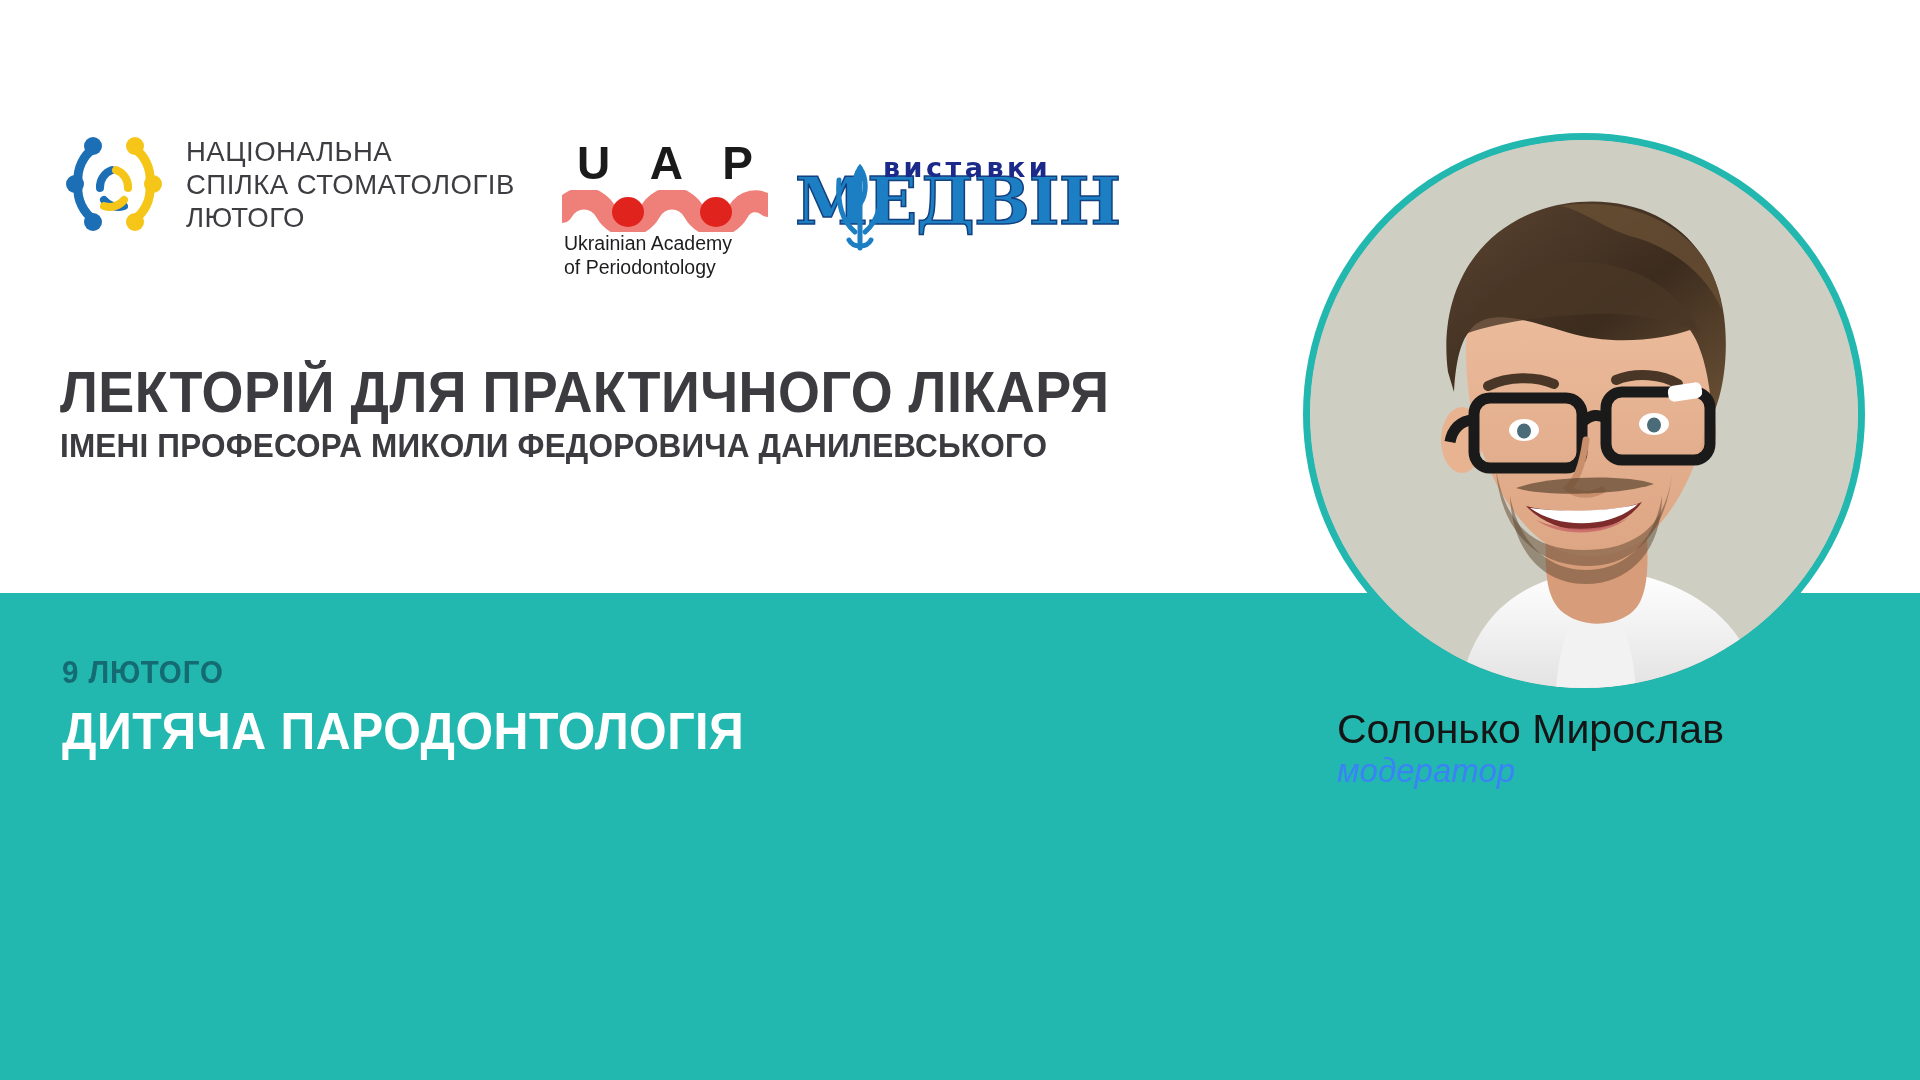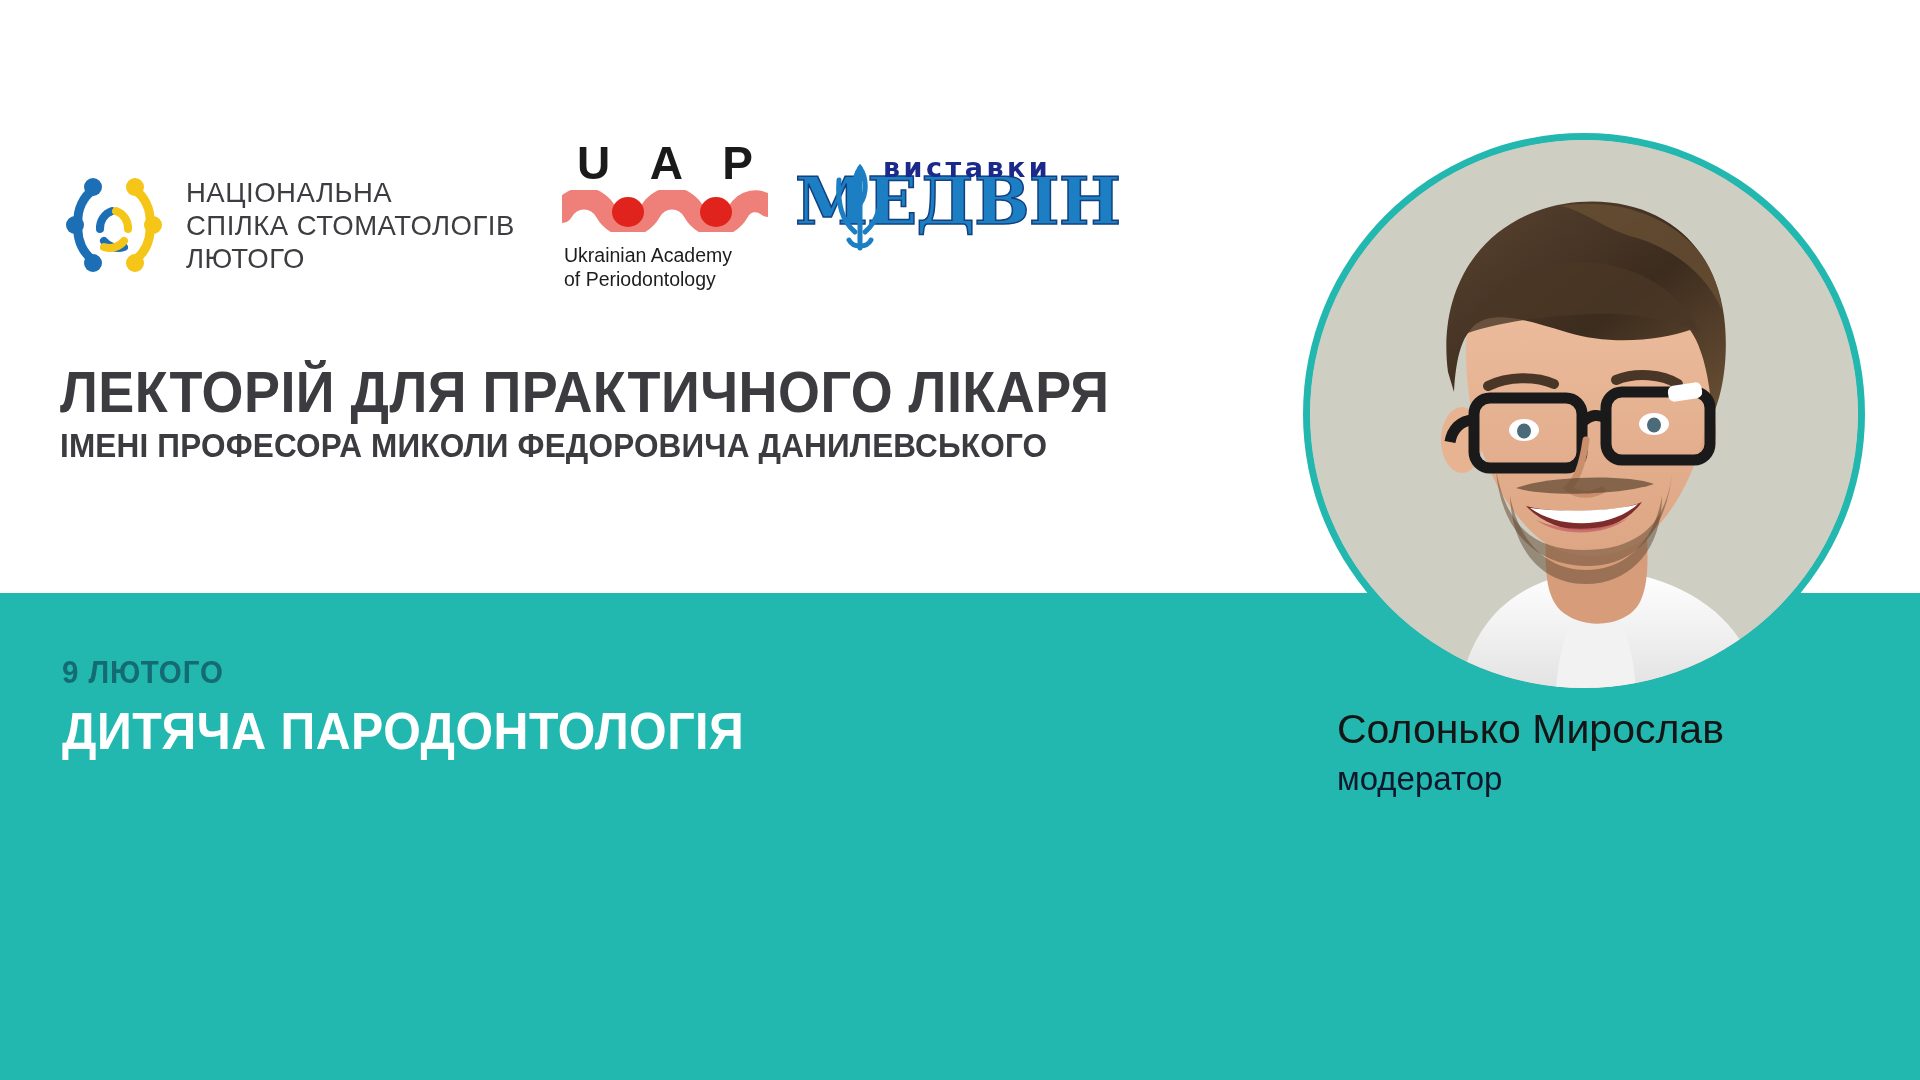--- a/index.html
+++ b/index.html
@@ -14,32 +14,32 @@
   
   .teal-band{
     position:absolute;left:0;top:593px;width:1920px;height:487px;
     background:#22b8b0;
   }
 
   
   .logo-row{position:absolute;left:0;top:0;width:1300px;height:330px;}
 
   
-  .logo-nssu{position:absolute;left:60px;top:130px;display:flex;align-items:center;margin-top:41px;}
+  .logo-nssu{position:absolute;left:60px;top:130px;display:flex;align-items:center;}
   .nssu-mark{position:relative;width:108px;height:108px;flex:0 0 108px;}
   .nssu-text{margin-left:18px;color:#3c3c41;font-size:27.5px;line-height:33px;
              font-weight:400;letter-spacing:.5px;white-space:nowrap;}
   .nssu-text div{font-family:"Liberation Sans",sans-serif;}
 
   
   .logo-uap{position:absolute;left:560px;top:140px;width:210px;}
   .uap-letters{display:flex;justify-content:space-between;width:176px;margin:0 auto;
                font-size:46px;font-weight:700;color:#1a1a1a;letter-spacing:0px;line-height:46px;}
   .uap-wave{position:relative;width:206px;height:42px;margin:4px auto 0;}
-  .uap-sub{margin-top:12px;text-align:left;color:#1d1d1f;font-size:19.5px;line-height:23.5px;
+  .uap-sub{text-align:left;color:#1d1d1f;font-size:19.5px;line-height:23.5px;
            font-weight:400;padding-left:4px;}
 
   
   .logo-medvin{position:absolute;left:795px;top:150px;width:235px;height:110px;}
   .medvin-vystavky{position:absolute;left:88px;top:2px;font-size:27px;font-weight:700;
      color:#1b2a8a;letter-spacing:3.5px;font-family:"DejaVu Sans",sans-serif;}
   .medvin-word{position:absolute;left:0;top:18px;font-size:66px;font-weight:700;
      color:#1c7fc4;letter-spacing:-1px;line-height:66px;
      font-family:"DejaVu Serif","Liberation Serif",serif;
      -webkit-text-stroke:1.5px #13407f;}
@@ -75,21 +75,21 @@
     position:absolute;inset:0;border-radius:50%;
     background:#cfcec2;
     box-shadow:0 0 0 7px #22b8b0;
     overflow:hidden;
   }
   .portrait-face{position:absolute;left:0;top:0;width:548px;height:548px;}
 
   
   .speaker{position:absolute;left:1337px;top:706px;}
   .speaker .name{font-size:41px;line-height:46px;font-weight:400;color:#151515;letter-spacing:0px;white-space:nowrap;}
-  .speaker .role{margin-top:8px;font-size:33px;line-height:38px;font-weight:400;color:#0f172a;white-space:nowrap;}
+  .speaker .role{font-size:33px;line-height:38px;font-style:italic;font-weight:400;color:#3b82f6;white-space:nowrap;}
 </style>
 </head>
 <body>
 
 <div id="stage">
 
   <div class="teal-band"></div>
 
   <div class="logo-row">
 

